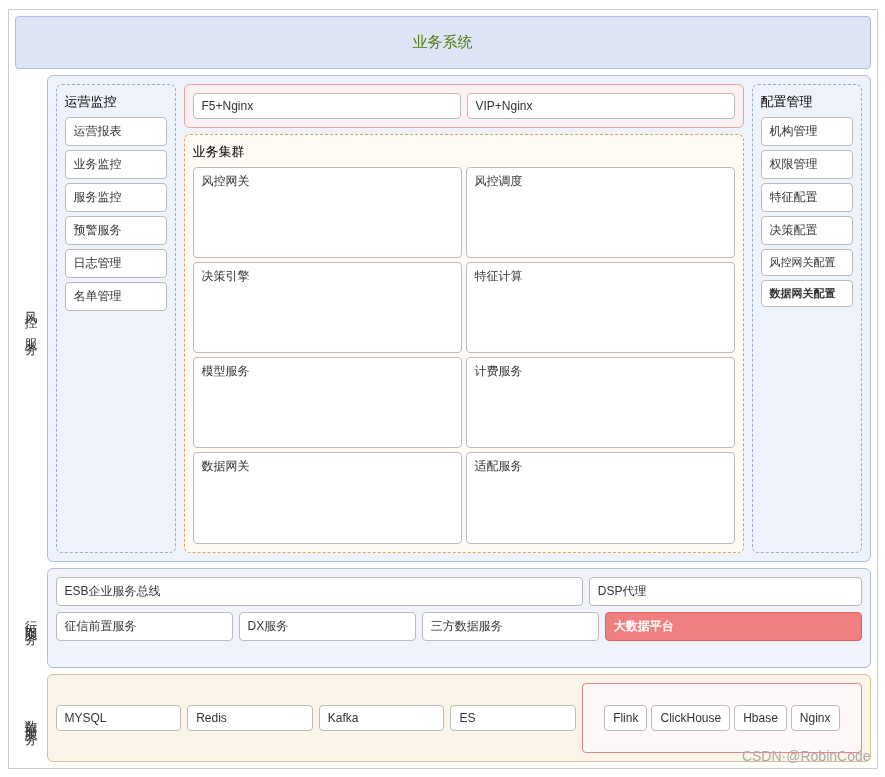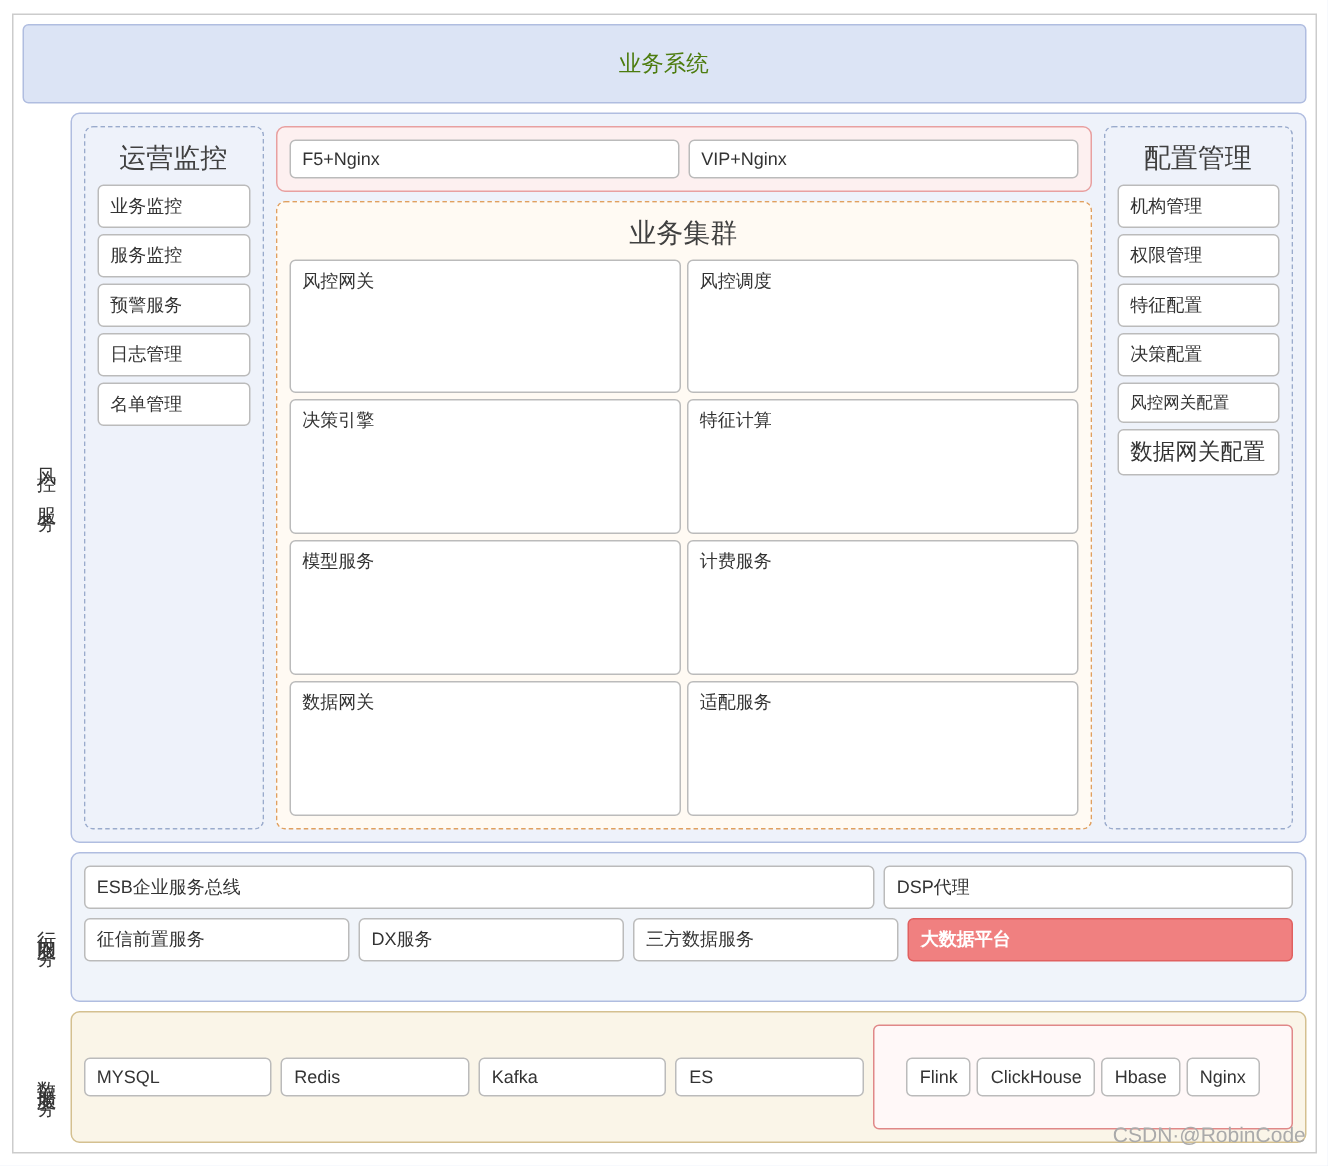--- a/index.html
+++ b/index.html
@@ -39,23 +39,22 @@
       border: 1.5px dashed #9aabcc;
       border-radius: 6px;
       padding: 8px 8px 8px 8px;
       display: flex;
       flex-direction: column;
       gap: 4px;
       background: transparent;
       min-width: 120px;
     }
     .panel-title {
-      text-align: center;
-      font-size: 18px;
-      color: #404040;
+      font-size: 13px;
+      color: #000000;
       margin-bottom: 2px;
     }
     .box {
       background: #fff;
       border: 1px solid #bbb;
       border-radius: 4px;
       padding: 5px 8px;
       font-size: 12px;
       color: #333;
       white-space: nowrap;
@@ -208,20 +207,21 @@
 
   <div class="row-wrapper" style="flex:1; min-height:0;">
     <div class="row-label-wrap">
       <span style="writing-mode:vertical-rl;text-orientation:upright;letter-spacing:4px;font-size:13px;">风控
 服务</span>
     </div>
     <div style="flex:1; background:#eef2fa; border:1.5px solid #b0bde0; border-radius:6px; padding:8px; display:flex; flex-direction:row; gap:8px; min-height:0;">
 
       <div class="yunyingjiankong-panel">
         <div class="panel-title">运营监控</div>
+        <div class="box">运营报表</div>
         <div class="box">业务监控</div>
         <div class="box">服务监控</div>
         <div class="box">预警服务</div>
         <div class="box">日志管理</div>
         <div class="box">名单管理</div>
       </div>
 
       <div class="middle-panel">
         <div class="f5vip-row">
           <div class="box">F5+Nginx</div>
@@ -242,21 +242,21 @@
         </div>
       </div>
 
       <div class="peizhi-panel">
         <div class="panel-title">配置管理</div>
         <div class="box">机构管理</div>
         <div class="box">权限管理</div>
         <div class="box">特征配置</div>
         <div class="box">决策配置</div>
         <div class="box" style="font-size:11px;">风控网关配置</div>
-        <div class="box" style="font-size:15px;">数据网关配置</div>
+        <div class="box" style="font-size:11px;font-weight:bold;">数据网关配置</div>
       </div>
 
     </div>
   </div>
 
   <div class="row-wrapper" style="min-height:100px;">
     <div class="row-label-wrap">
       <span style="writing-mode:vertical-rl;text-orientation:upright;letter-spacing:4px;font-size:13px;">行内服务</span>
     </div>
     <div class="hangneifuwu-content" style="flex:1;">

